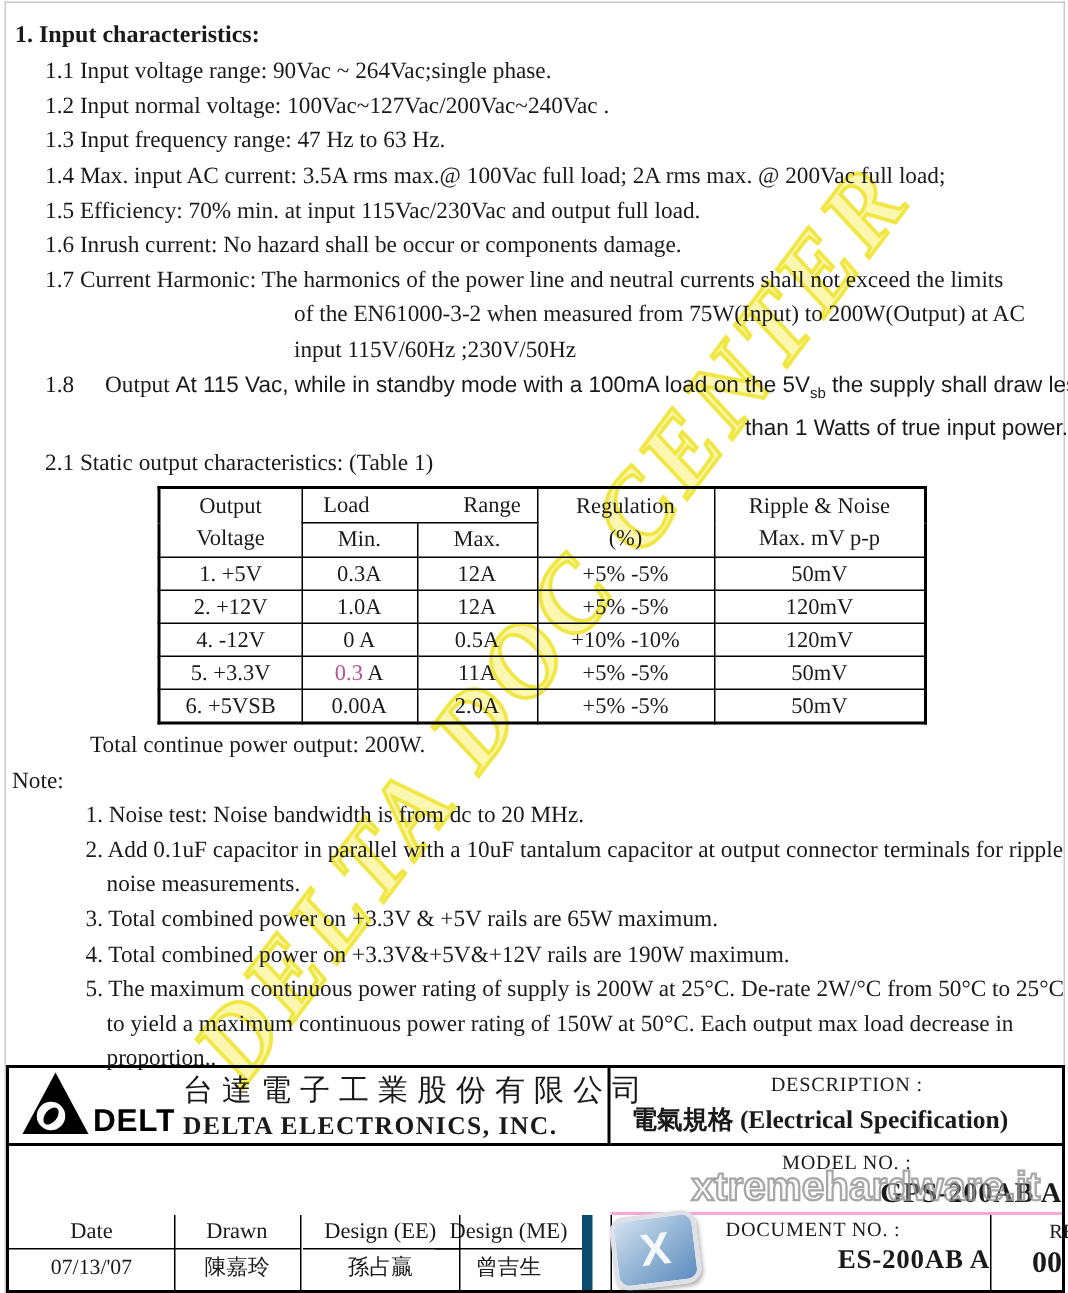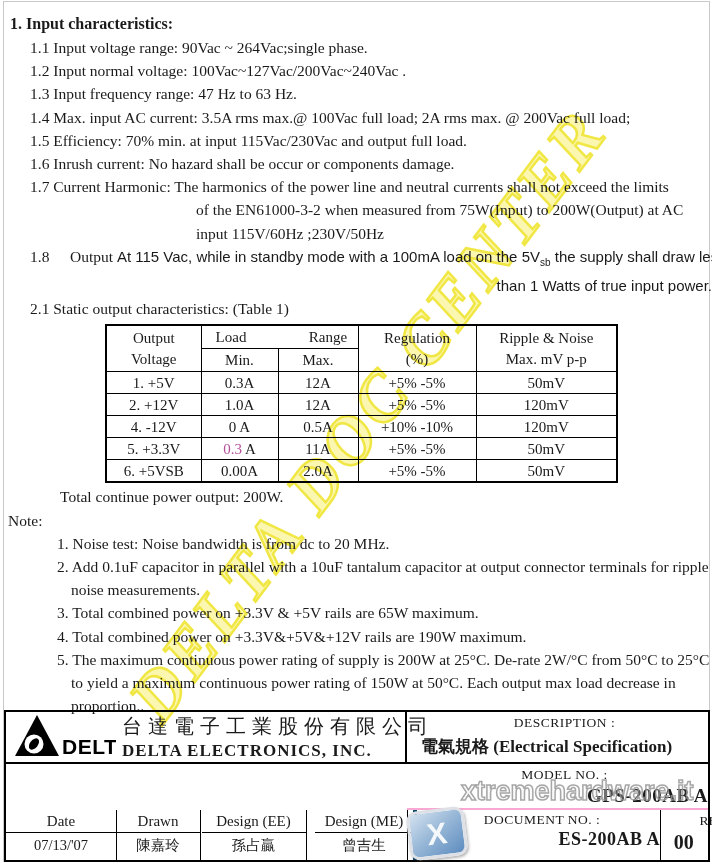--- a/index.html
+++ b/index.html
@@ -50,21 +50,21 @@
   .fb-col{position:absolute;top:0;bottom:0;border-right:1.5px solid #000;}
   .fb-head{height:22px;line-height:22px;border-bottom:1.5px solid #000;text-align:center;font-size:15px;}
   .fb-val{height:24px;line-height:24px;text-align:center;font-size:14.5px;}
   .f-doc{position:absolute;left:401px;top:0;bottom:0;width:252px;border-right:1.5px solid #000;border-left:0.5px solid #000;}
   .f-rev{position:absolute;left:653.5px;top:0;bottom:0;right:0;}
   .lbl{font-size:13.5px;letter-spacing:.5px;text-align:center;}
   .desc-line{font-size:17px;font-weight:bold;margin-top:4px;}
   .model-val{font-size:19px;font-weight:bold;text-align:right;margin-top:2px;letter-spacing:.5px;}
   .doc-val{font-size:18px;font-weight:bold;text-align:right;margin-top:1px;letter-spacing:.5px;}
   .rev-lbl{font-size:13.5px;text-align:center;margin-top:3px;padding-left:40px;}
-  .rev-val{font-size:20px;font-weight:bold;text-align:center;margin-top:2px;}
+  .rev-val{font-size:20px;font-weight:bold;text-align:right;margin-top:2px;}
   .cn-name{font-size:20px;letter-spacing:6px;white-space:nowrap;}
   .en-name{font-size:17px;font-weight:bold;letter-spacing:1px;margin-top:1px;}
   .logo-wrap{margin:2px 6px 0 8px;flex:0 0 auto;}
   .doc-label{padding:2px 0 0 16px;}
 
   
   .wm-site-icon{position:absolute;left:408px;top:809px;width:52px;height:43px;z-index:3;
                 transform:rotate(-7deg);border:3px solid #dde1e6;border-radius:10px;
                 background:linear-gradient(145deg,#d4e2f0 0%,#9ab9d8 45%,#5d8cbf 100%);
                 box-shadow:1px 2px 3px rgba(60,60,60,.4);
@@ -215,21 +215,21 @@
         <div class="fb-val">07/13/'07</div>
       </div>
       <div class="fb-col" style="left:110px;width:84px;">
         <div class="fb-head">Drawn</div>
         <div class="fb-val">陳嘉玲</div>
       </div>
       <div class="fb-col" style="left:195.5px;width:104px;">
         <div class="fb-head">Design (EE)</div>
         <div class="fb-val">孫占贏</div>
       </div>
-      <div class="fb-col" style="left:309px;width:98px;border-right:4px solid #0c4a6e;">
+      <div class="fb-col" style="left:284px;width:98px;border-right:7px solid #0c4a6e;">
         <div class="fb-head">Design (ME)</div>
         <div class="fb-val">曾吉生</div>
       </div>
       <div class="f-doc">
         <div class="lbl doc-label">DOCUMENT NO. :</div>
         <div class="doc-val">ES-200AB A</div>
       </div>
       <div class="f-rev">
         <div class="rev-lbl">REV.</div>
         <div class="rev-val">00</div>

